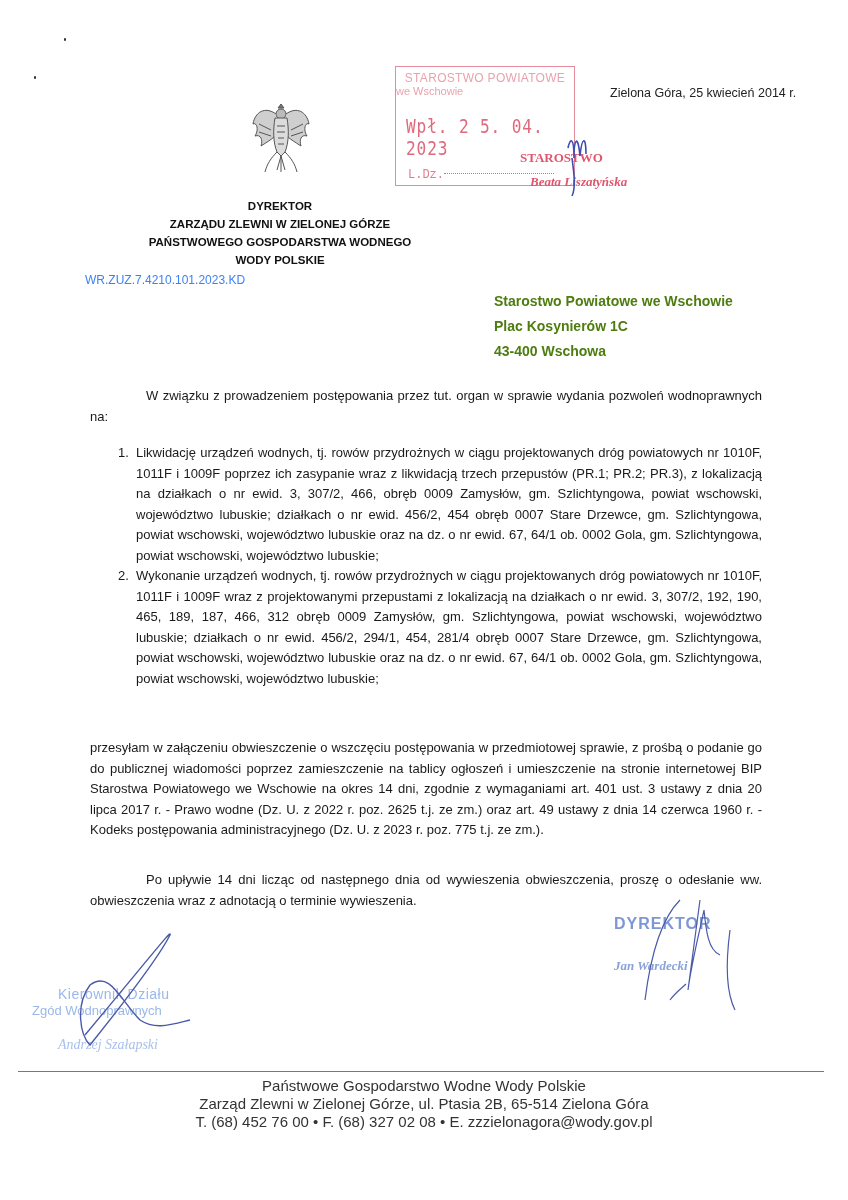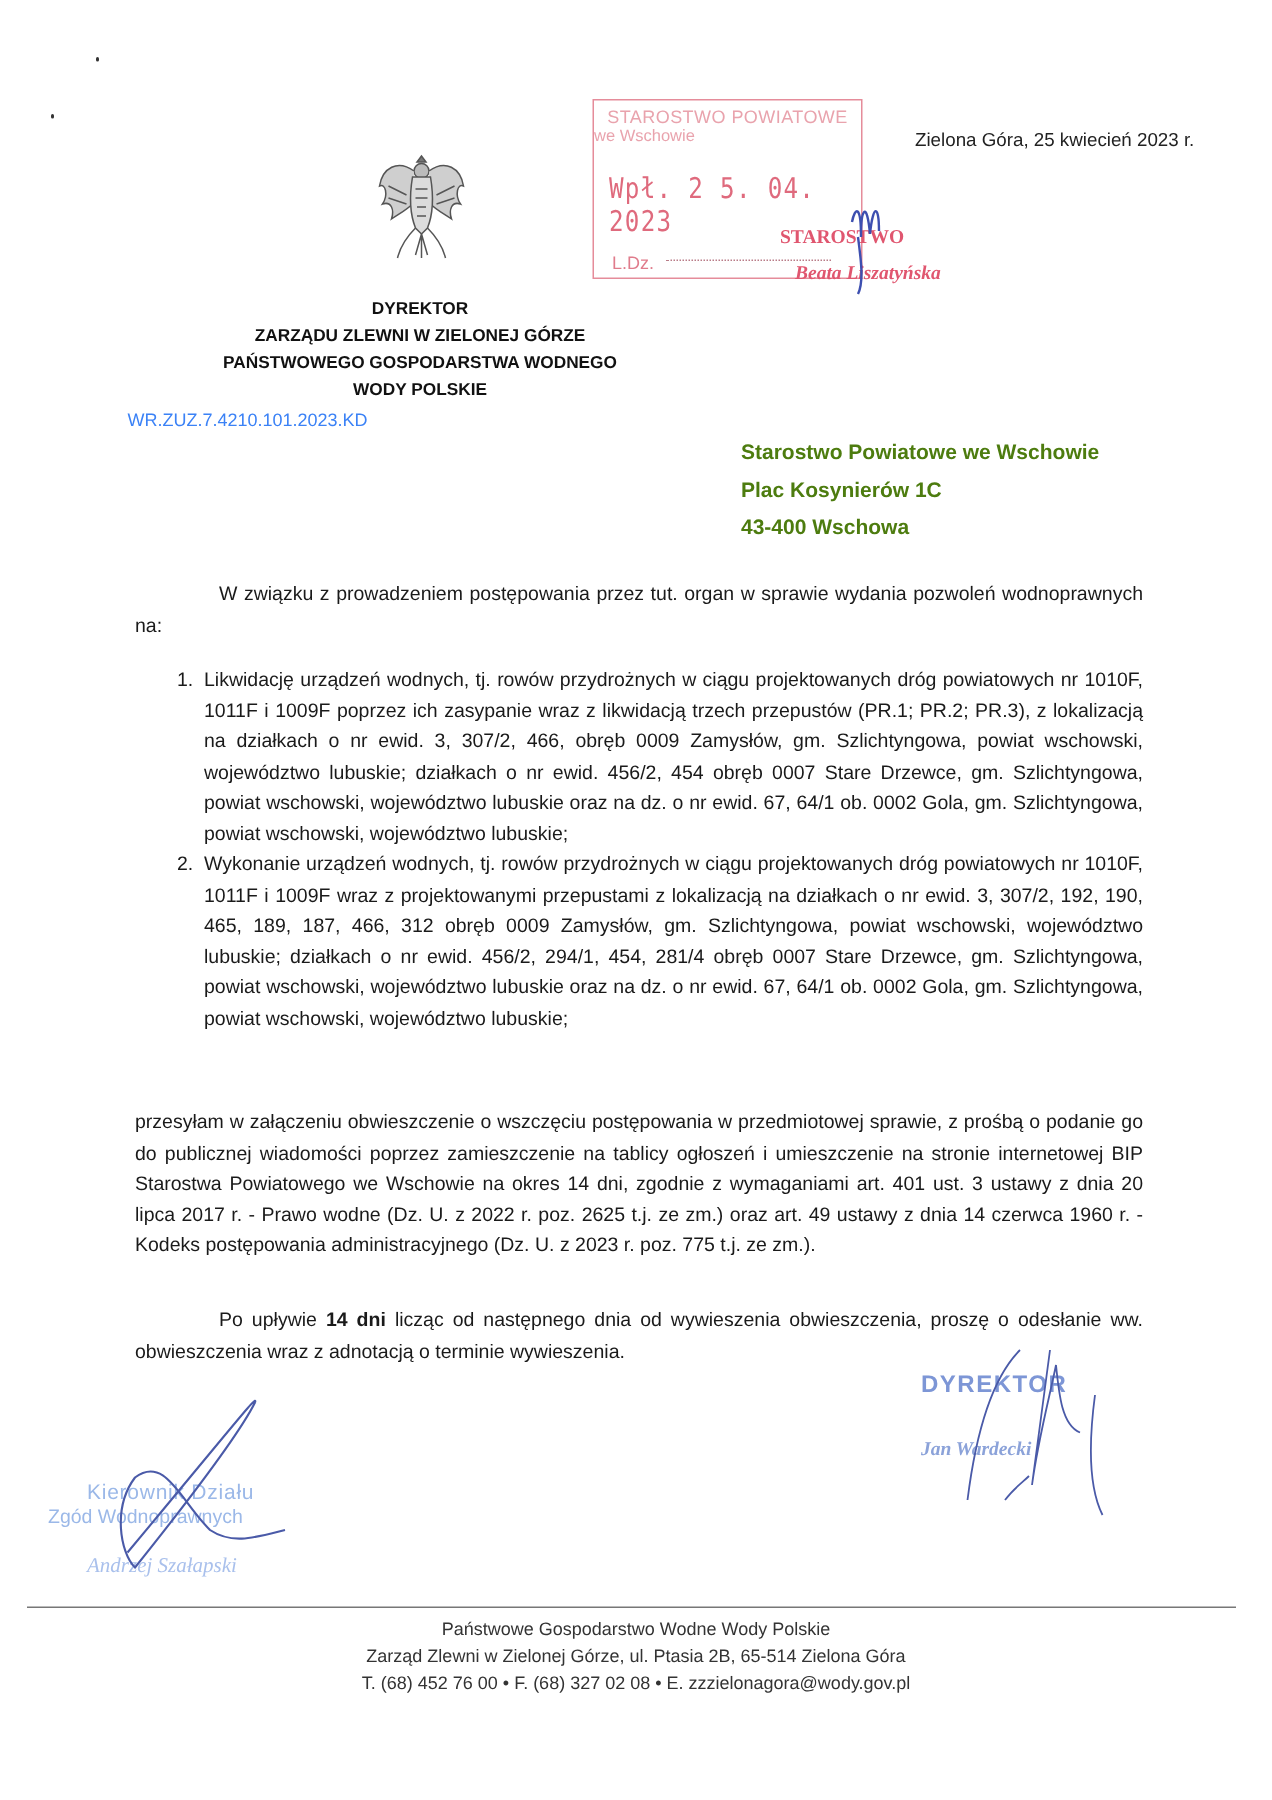--- a/index.html
+++ b/index.html
@@ -24,48 +24,48 @@
     .date-line { left: 610px; top: 86px; font-size: 12.5px; color: #222; }
 
     
     .stamp {
       left: 395px; top: 66px; width: 180px; height: 120px;
       border: 1.5px solid #e58c9a; box-sizing: border-box;
     }
     .stamp-title { position: absolute; left: 0; right: 0; top: 4px; text-align: center; color: #e9a3ad; font-size: 12px; letter-spacing: 0.3px; }
     .stamp-sub { position: absolute; left: 0; right: 0; top: 18px; text-align: left; color: #e9a3ad; font-size: 11px; }
     .stamp-date { position: absolute; left: 10px; top: 48px; color: #df6a7d; font-size: 19px; letter-spacing: 1px; font-family: "DejaVu Sans Mono", monospace; transform: scaleX(0.85); transform-origin: left; }
-    .stamp-ldz { position: absolute; left: 12px; top: 101px; color: #e07c8c; font-size: 12px; font-family: Liberation Sans, sans-serif; }
+    .stamp-ldz { position: absolute; left: 12px; top: 101px; color: #e07c8c; font-size: 12px; font-family: Liberation Mono, monospace; }
     .stamp-ldz-dots { position: absolute; left: 48px; top: 106px; width: 110px; border-bottom: 1.5px dotted #b97c88; }
     .inspektor { left: 520px; top: 150px; color: #e0566f; font-size: 13px; font-weight: bold; font-family: "Liberation Serif", serif; }
     .inspektor-name { left: 514px; top: 174px; color: #e0566f; font-size: 13px; font-style: italic; font-weight: bold; font-family: "Liberation Serif", serif; margin-left: 16px; }
 
     
     .recipient { left: 494px; top: 289px; font-weight: bold; font-size: 14px; line-height: 25px; color: #4d7c0f; }
 
     
     .body-text { font-size: 13px; line-height: 20.5px; color: #1a1a1a; text-align: justify; }
     .intro { left: 90px; top: 386px; width: 672px; text-indent: 56px; }
     .list { left: 118px; top: 443px; width: 644px; margin: 0; padding: 0; list-style: none; }
     .list li { position: relative; padding-left: 18px; }
     .list .num { position: absolute; left: 0; top: 0; }
     .para2 { left: 90px; top: 738px; width: 672px; }
     .para3 { left: 90px; top: 870px; width: 672px; text-indent: 56px; }
-    .bold { font-weight: bold; margin-top: 38px; }
+    .bold { font-weight: normal; margin-top: 38px; }
 
     
     .sig-left-title { left: 58px; top: 986px; color: #9bb8e8; font-size: 14px; letter-spacing: 0.5px; }
     .sig-left-sub { left: 32px; top: 1003px; color: #9bb8e8; font-size: 13px; }
     .sig-left-name { left: 58px; top: 1037px; color: #a9c0ec; font-size: 14px; font-style: italic; font-family: "Liberation Serif", serif; }
     .sig-right-title { left: 614px; top: 915px; color: #7d96d6; font-size: 16px; font-weight: bold; letter-spacing: 1px; }
     .sig-right-name { left: 614px; top: 958px; color: #8ba2d9; font-size: 13px; font-style: italic; font-weight: bold; font-family: "Liberation Serif", serif; }
 
     
     .footer-rule { left: 18px; top: 1071px; width: 806px; height: 1px; background: #777; }
-    .footer { left: 0; top: 1077px; width: 848px; text-align: center; font-size: 12px; line-height: 18px; color: #333; }
+    .footer { left: 0; top: 1077px; width: 848px; text-align: center; font-size: 15px; line-height: 18px; color: #333; }
 
     svg.ink { position: absolute; overflow: visible; }
   </style>
 </head>
 <body>
 
 <div class="speck" style="left:64px;top:38px;width:2px;height:3px;"></div>
 <div class="speck" style="left:34px;top:76px;width:2px;height:3px;"></div>
 
 <svg class="abs emblem" viewBox="0 0 60 76" width="62" height="76">
@@ -83,21 +83,21 @@
 </svg>
 
 <div class="abs header-block">
   <div>DYREKTOR</div>
   <div>ZARZĄDU ZLEWNI W ZIELONEJ GÓRZE</div>
   <div>PAŃSTWOWEGO GOSPODARSTWA WODNEGO</div>
   <div>WODY POLSKIE</div>
 </div>
 <div class="abs signature-ref">WR.ZUZ.7.4210.101.2023.KD</div>
 
-<div class="abs date-line">Zielona Góra, 25 kwiecień 2023 r.</div>
+<div class="abs date-line">Zielona Góra, 25 kwiecień 2014 r.</div>
 
 <div class="abs stamp">
   <div class="stamp-title">STAROSTWO POWIATOWE</div>
   <div class="stamp-sub">we Wschowie</div>
   <div class="stamp-date">
     <span>Wpł.</span>
     <span>2 5. 04. 2023</span>
   </div>
   <div class="stamp-ldz">L.Dz.</div>
   <div class="stamp-ldz-dots"></div>

